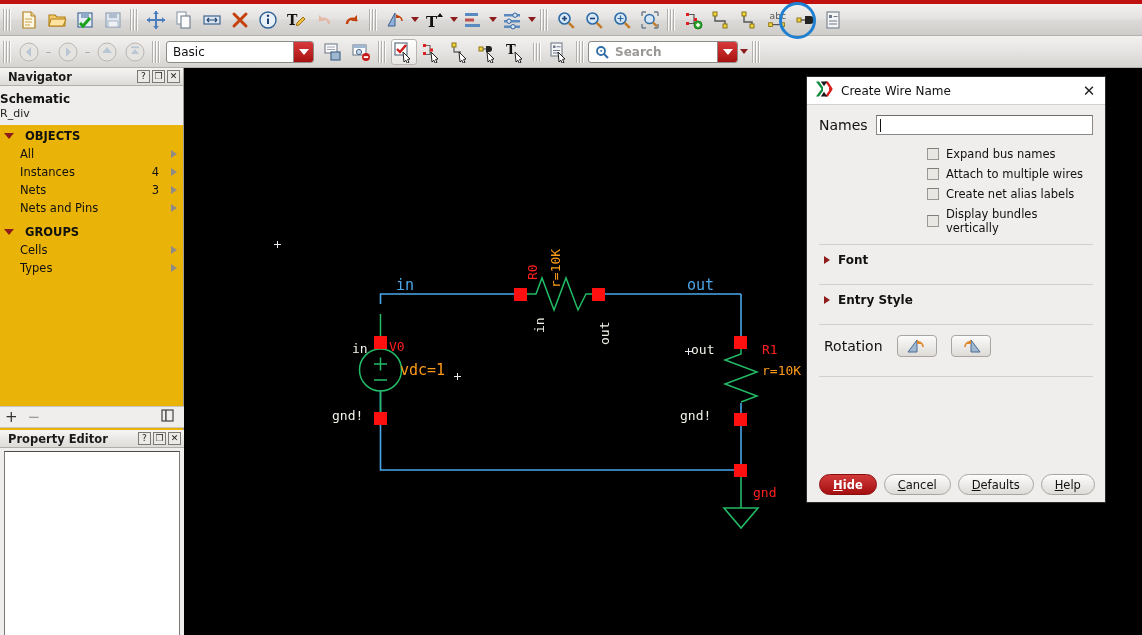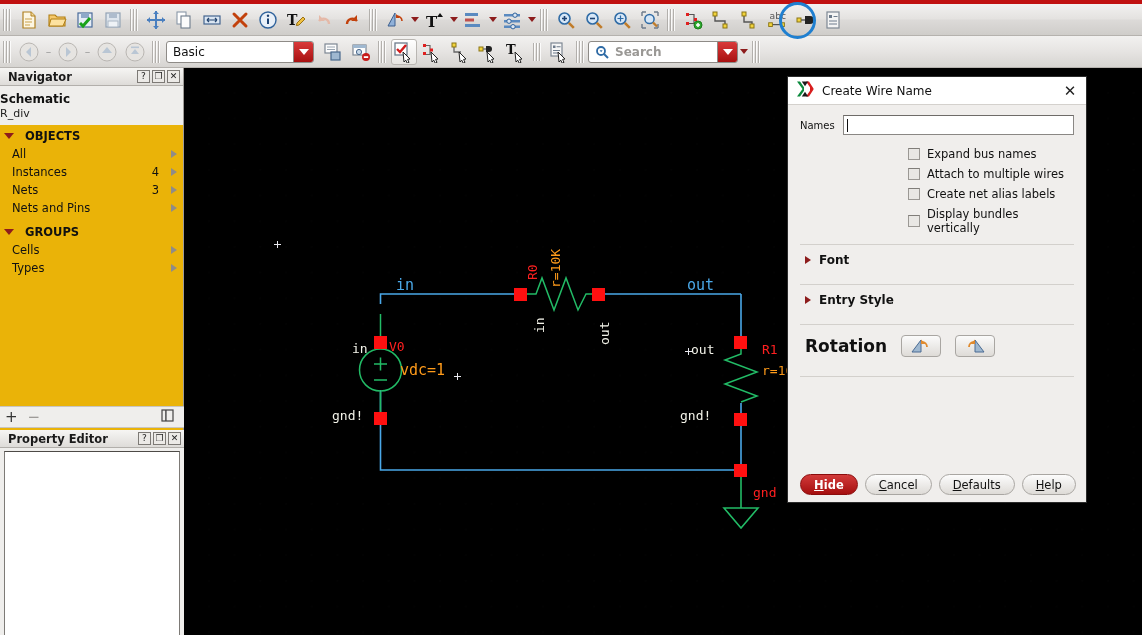--- a/index.html
+++ b/index.html
@@ -104,21 +104,21 @@
   .nav-head .h2 { font-size: 11px; color: #222; margin-top: 1px; }
 
   .tree { padding-top: 2px; }
   .tree-group {
     display: flex; align-items: center; gap: 11px;
     padding: 2px 0 2px 4px; font-weight: bold; font-size: 11.5px; color: #111;
   }
   .tri { width:0;height:0;border-left:5px solid transparent;border-right:5px solid transparent;border-top:6px solid #8d1c1c; }
   .tree-item {
     display: flex; align-items: center; height: 18px;
-    padding-left: 12px; font-size: 11.5px; color: #111;
+    padding-left: 20px; font-size: 11.5px; color: #111;
   }
   .tree-item .lbl { flex: 0 0 auto; }
   .tree-item .cnt { margin-left: auto; margin-right: 12px; color: #111; }
   .tree-item .chev {
     margin-right: 6px; width:0;height:0;
     border-top:4px solid transparent;border-bottom:4px solid transparent;border-left:6px solid #8f8c88;
   }
   .tree-item.has-count .chev { margin-left: 0; }
   .tree-item:not(.has-count) .chev { margin-left: auto; }
   .plusminus {
@@ -163,39 +163,39 @@
 
   .sch-txt {
     position: absolute; white-space: nowrap;
     font-family: "DejaVu Sans Mono", "Liberation Mono", monospace;
     font-size: 13px; line-height: 1;
   }
   .rot90 { transform-origin: 0 0; transform: rotate(-90deg); }
 
   
   .dialog {
-    position: absolute; left: 787px; top: 76px; width: 300px; height: 427px;
+    position: absolute; left: 806px; top: 76px; width: 300px; height: 427px;
     background: #f0eeec;
     border: 1px solid #2b2b2b;
     box-shadow: 0 2px 7px rgba(0,0,0,.45);
     z-index: 30;
   }
   .dlg-title {
     height: 28px; background: #ffffff; border-bottom: 1px solid #d4d1cd;
     display: flex; align-items: center; padding: 0 6px 0 8px;
   }
   .dlg-title .ttxt { font-size: 12px; color: #111; margin-left: 8px; }
   .dlg-close {
     margin-left: auto; width: 20px; height: 20px;
     display: flex; align-items: center; justify-content: center;
     font-size: 15px; color: #222; font-family: "DejaVu Sans", sans-serif;
   }
   .dlg-body { padding: 10px 12px 0 12px; }
   .field-row { display: flex; align-items: center; margin-bottom: 12px; }
-  .field-row .flabel { font-size: 10px; color: #111; margin-right: 8px; }
+  .field-row .flabel { font-size: 14px; color: #111; margin-right: 8px; }
   .names-input {
     flex: 1; height: 20px; background: #fff;
     border: 1px solid #8a8784; border-top-color: #6e6b68;
     display: flex; align-items: center; padding-left: 3px;
   }
   .caret { width: 1px; height: 13px; background: #111; }
 
   .cb-row { display: flex; align-items: center; margin: 0 0 6px 108px; }
   .cbx {
     width: 12px; height: 12px; background: #e9e7e4;
@@ -204,21 +204,21 @@
   }
   .cb-row .cbl { font-size: 11.5px; color: #111; }
 
   .dlg-sep { height: 1px; background: #d3d0cc; margin: 9px 0 0 0; }
   .sec-row {
     display: flex; align-items: center; gap: 8px;
     height: 30px; padding-left: 5px;
   }
   .sec-row .stxt { font-weight: bold; font-size: 12px; color: #111; }
   .rot-row { display: flex; align-items: center; height: 42px; padding-left: 5px; }
-  .rot-row .rtxt { font-weight: bold; font-size: 17px; color: #111; }
+  .rot-row .rtxt { font-weight: normal; font-size: 14px; color: #111; }
   .rot-btn {
     width: 40px; height: 22px; margin-left: 14px; border-radius: 4px;
     border: 1px solid #a9a6a2;
     background: linear-gradient(to bottom,#fbfbfb,#dedbd7);
     display: flex; align-items: center; justify-content: center;
   }
   .rot-row .rot-btn:first-of-type { margin-left: 34px; }
 
   .dlg-buttons {
     position: absolute; left: 0; bottom: 7px; width: 300px;

